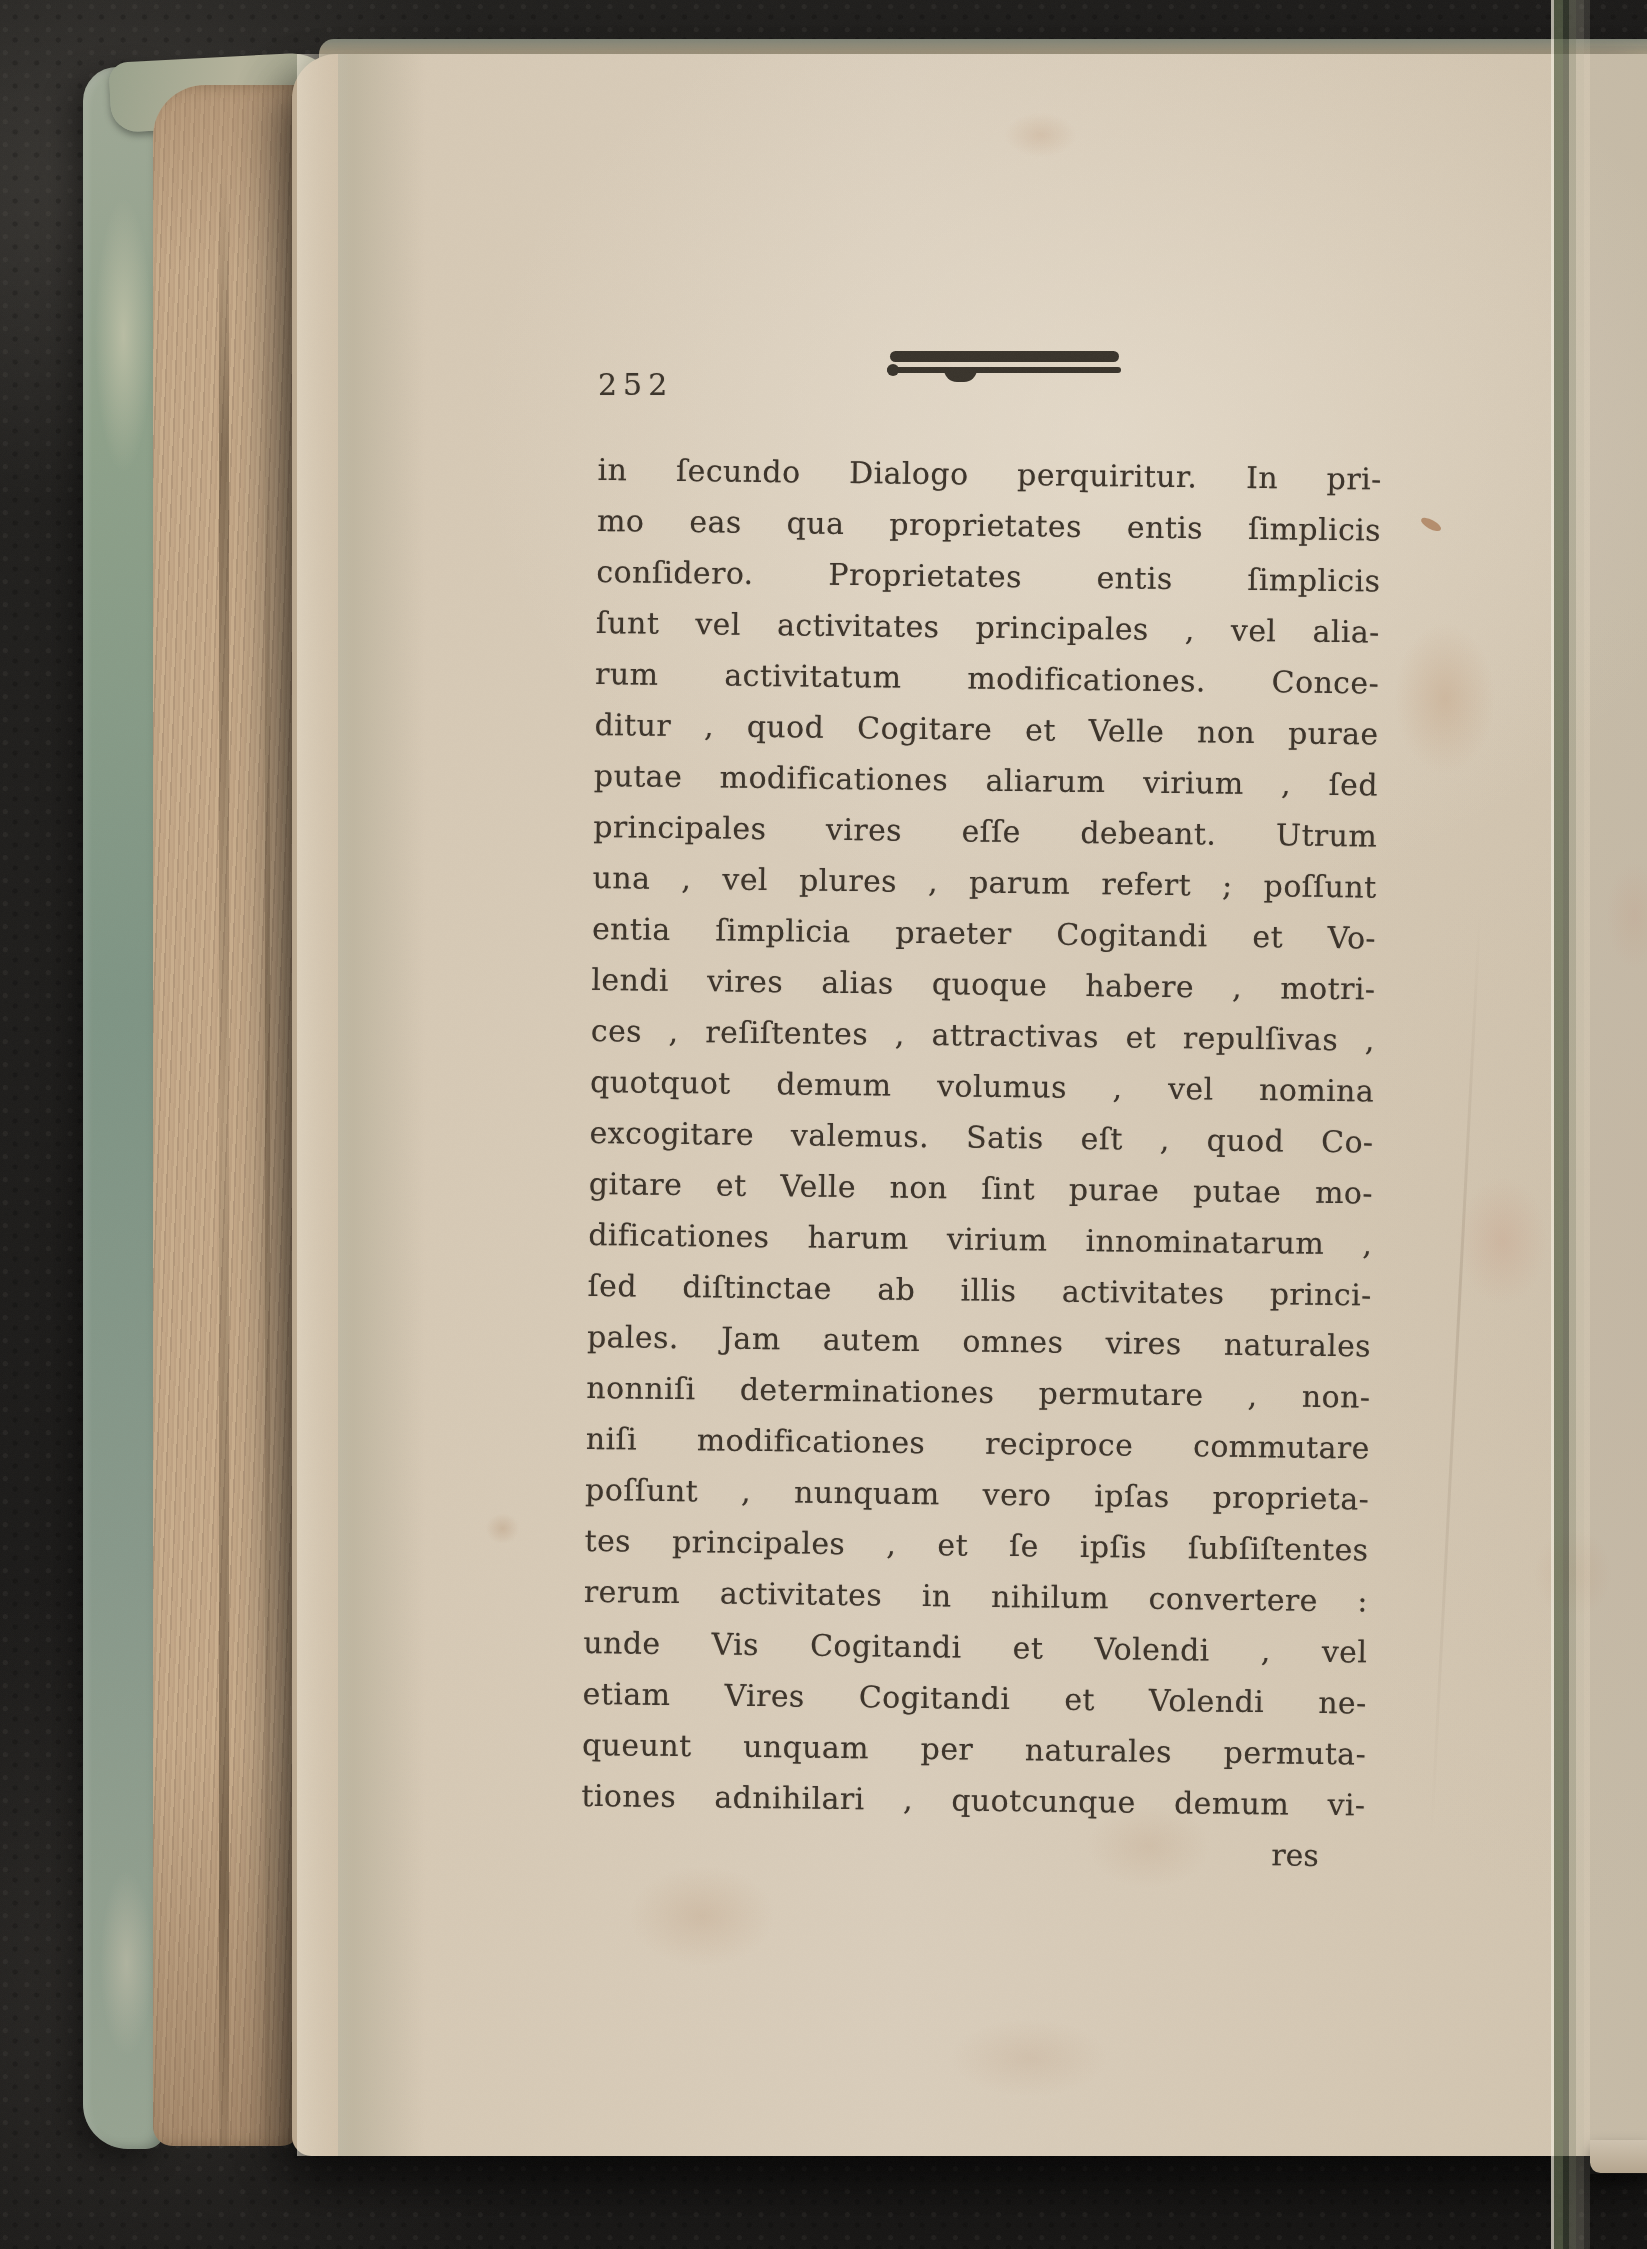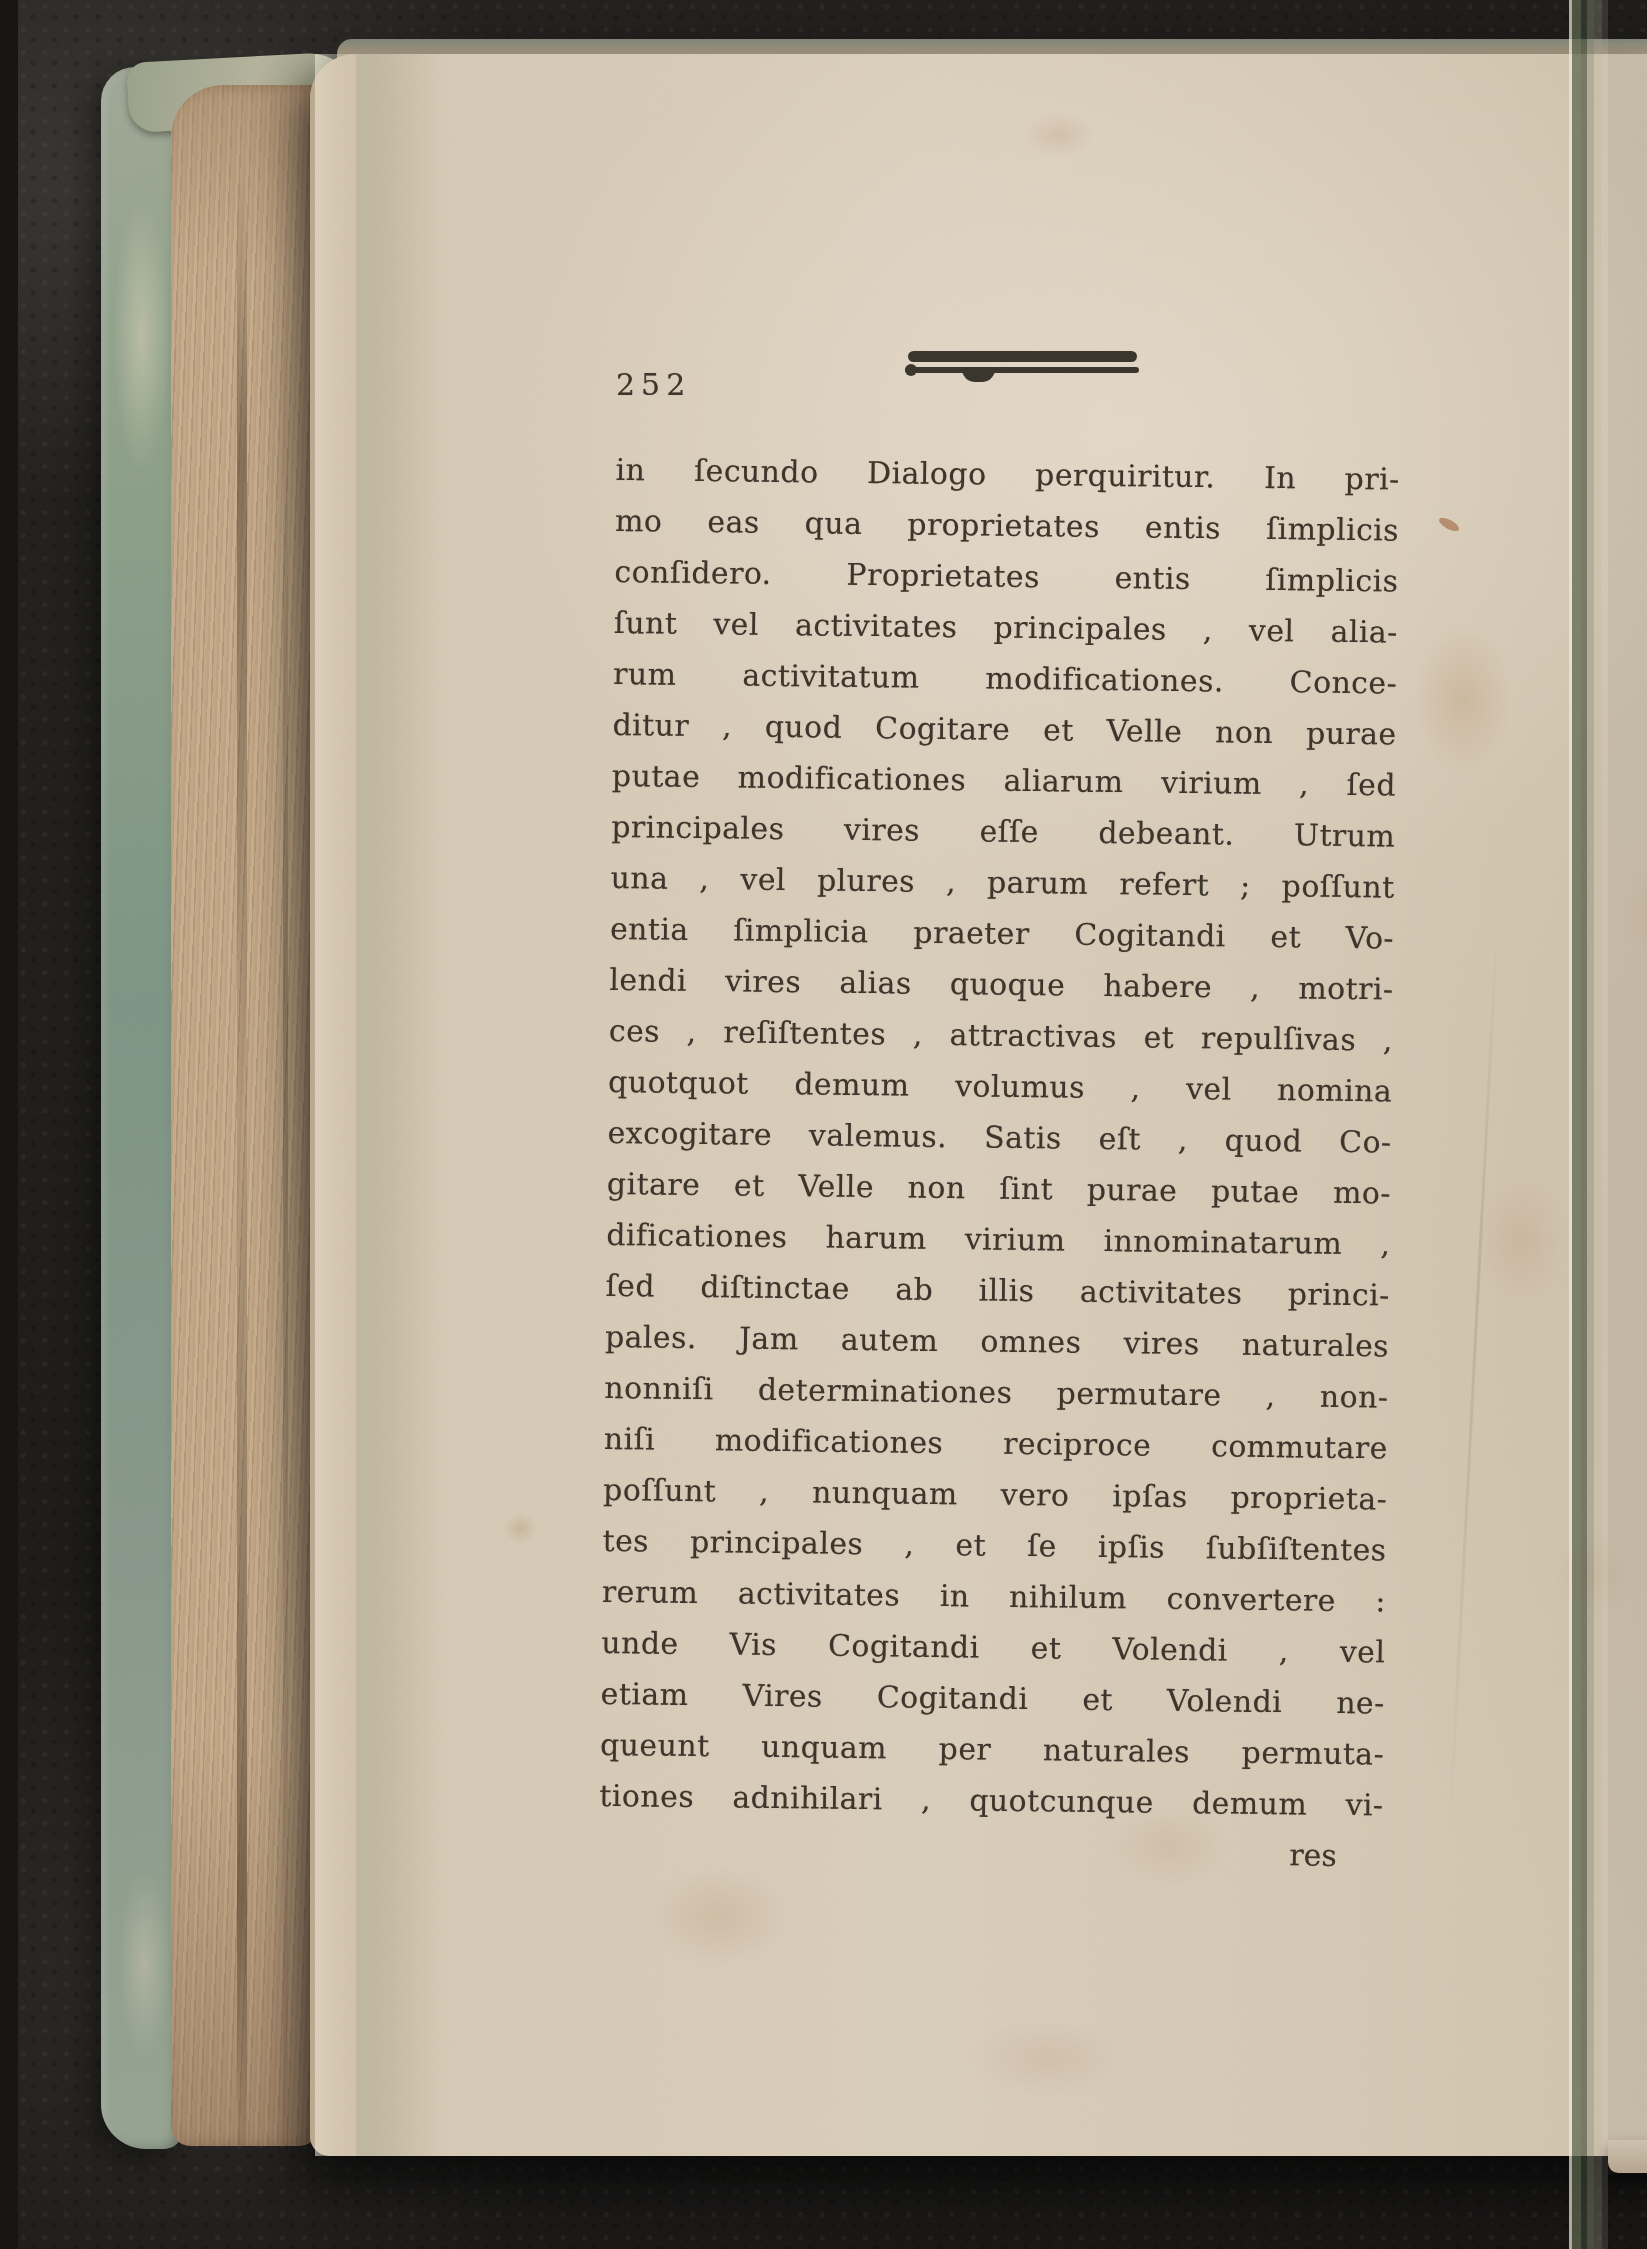--- a/index.html
+++ b/index.html
@@ -8,21 +8,20 @@
     background:#171615;
     font-family:"DejaVu Serif", serif;
   }
   .scene{
     position:absolute;inset:0;
     background:
       radial-gradient(671px 522px at 6% 8%,  rgba(110,105,98,0.30), rgba(0,0,0,0) 62%),
       radial-gradient(745px 671px at 9% 88%, rgba(84,80,74,0.28),  rgba(0,0,0,0) 60%),
       radial-gradient(1043px 820px at 97% 45%, rgba(62,60,56,0.22), rgba(0,0,0,0) 65%),
       linear-gradient(135deg,#22211f 0%,#1a1918 45%,#141312 100%);
-    margin-left: 18px;
   }
   
   .scene::before{
     content:"";position:absolute;inset:0;
     background-image:
       radial-gradient(circle at 5.2px 6.7px,  rgba(125,120,112,0.10) 0 2.2px, rgba(0,0,0,0) 3px),
       radial-gradient(circle at 15px 17px, rgba(0,0,0,0.20)      0 2.2px, rgba(0,0,0,0) 3px);
     background-size:21.6px 23px,21.6px 23px;
   }
 

